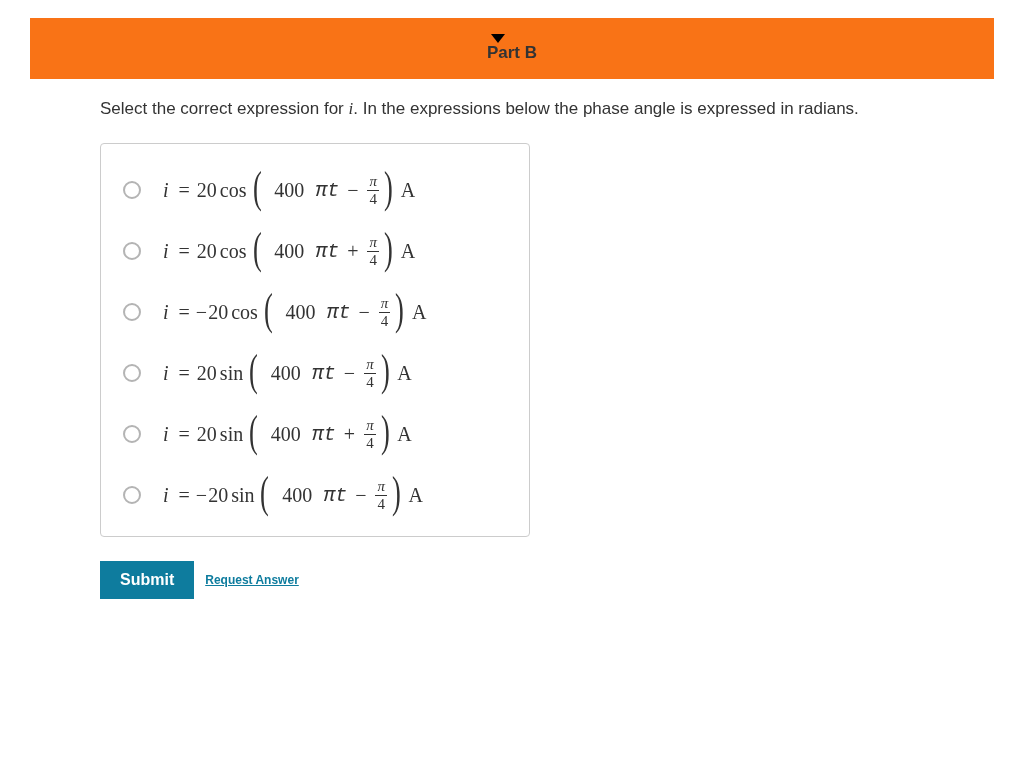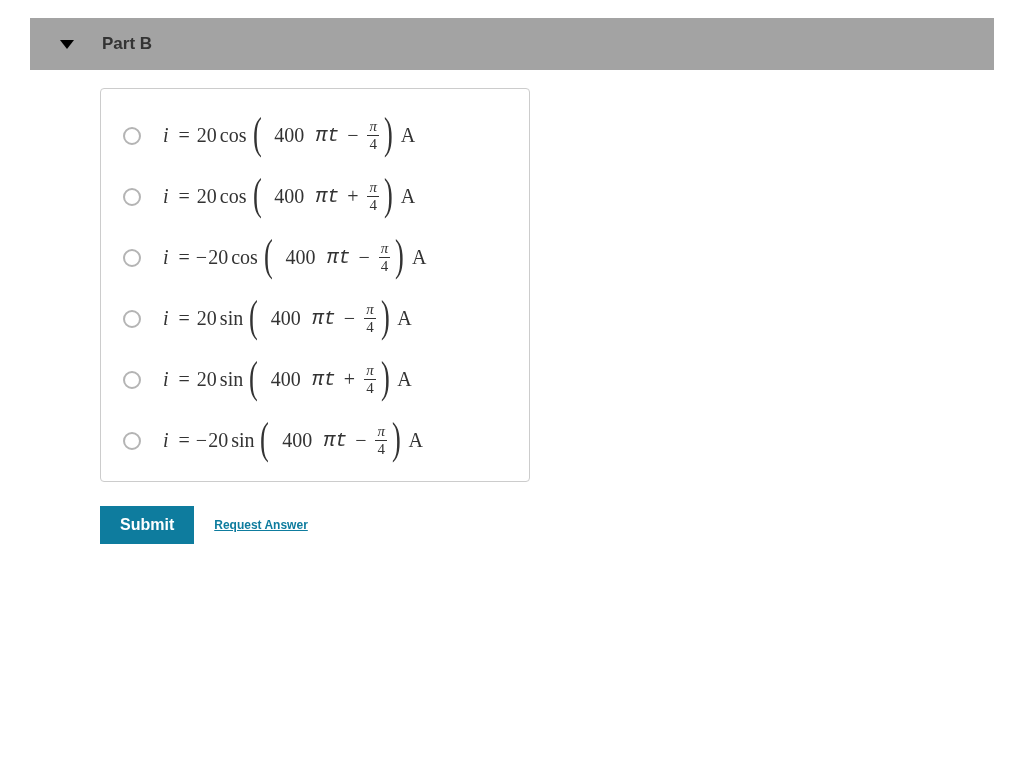--- a/index.html
+++ b/index.html
@@ -6,25 +6,26 @@
   body {
     margin: 0;
     padding: 0;
     font-family: -apple-system, BlinkMacSystemFont, "Segoe UI", Helvetica, Arial, sans-serif;
     font-size: 16px;
     color: #333;
     background: #fff;
     width: 1024px;
   }
   .part-header {
-    background: #a3a3a3;
+    background: #f97316;
     padding: 16px 30px;
     margin: 18px 30px 0 30px;
     display: flex;
     align-items: center;
+    flex-direction: column;
   }
   .triangle {
     width: 0; height: 0;
     border-left: 7px solid transparent;
     border-right: 7px solid transparent;
     border-top: 9px solid #000;
     margin-right: 28px;
     flex-shrink: 0;
   }
   .part-title {
@@ -92,21 +93,21 @@
     vertical-align: middle;
     margin: 0 2px;
   }
   .frac .num { padding: 0 2px 1px 2px; font-style: italic; }
   .frac .den { border-top: 1px solid #333; padding: 1px 2px 0 2px; }
   .formula .unit { margin-left: 5px; }
   .actions {
     margin-top: 24px;
     display: flex;
     align-items: center;
-    gap: 20px;
+    gap: 11px;
   }
   .submit-btn {
     background: #0e7c9e;
     color: #fff;
     font-weight: 700;
     font-size: 16px;
     padding: 10px 20px;
     border: none;
     cursor: pointer;
   }
@@ -120,20 +121,23 @@
 </style>
 </head>
 <body>
 
 <div class="part-header">
   <div class="triangle"></div>
   <div class="part-title">Part B</div>
 </div>
 
 <div class="content">
+  <div class="prompt">
+    <span>Select the correct expression for </span><span class="ivar">i</span><span>. In the expressions below the phase angle is expressed in radians.</span>
+  </div>
 
   <div class="options-box">
 
     <div class="option-row">
       <div class="radio"></div>
       <div class="formula">
         <span class="i">i</span>
           <span class="eq">=</span>
           <span class="neg"></span>
           <span>20</span>

